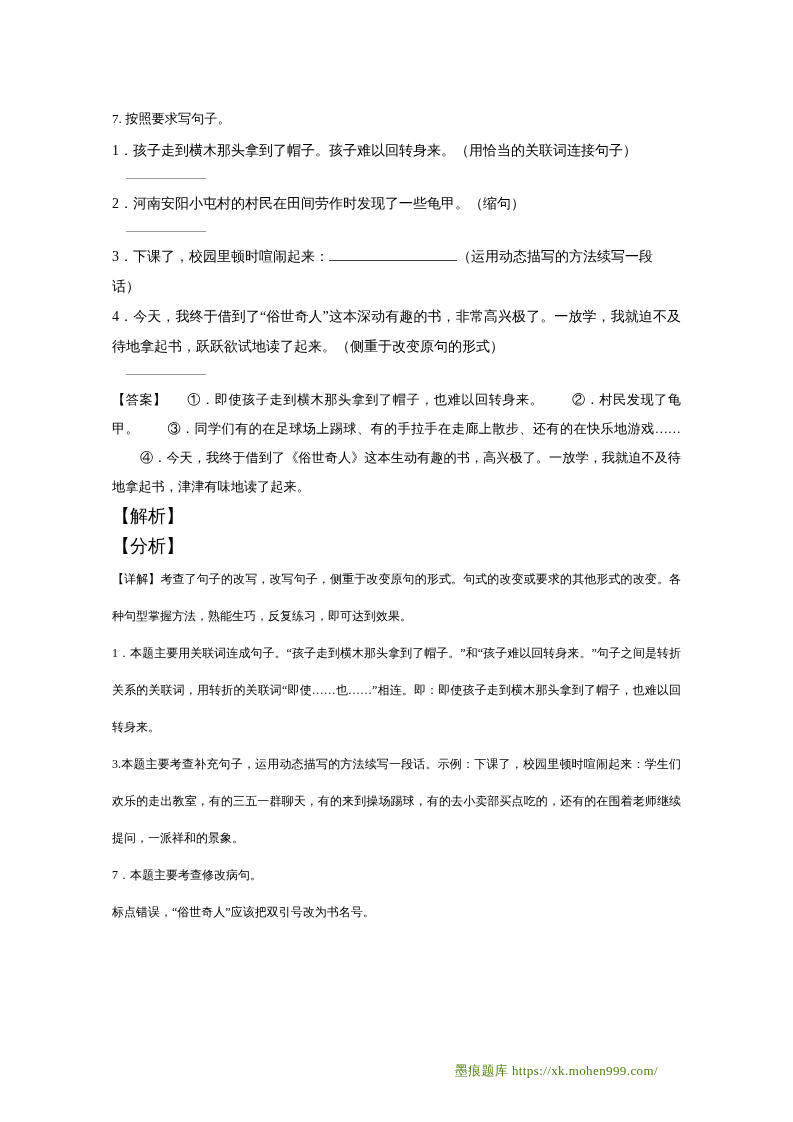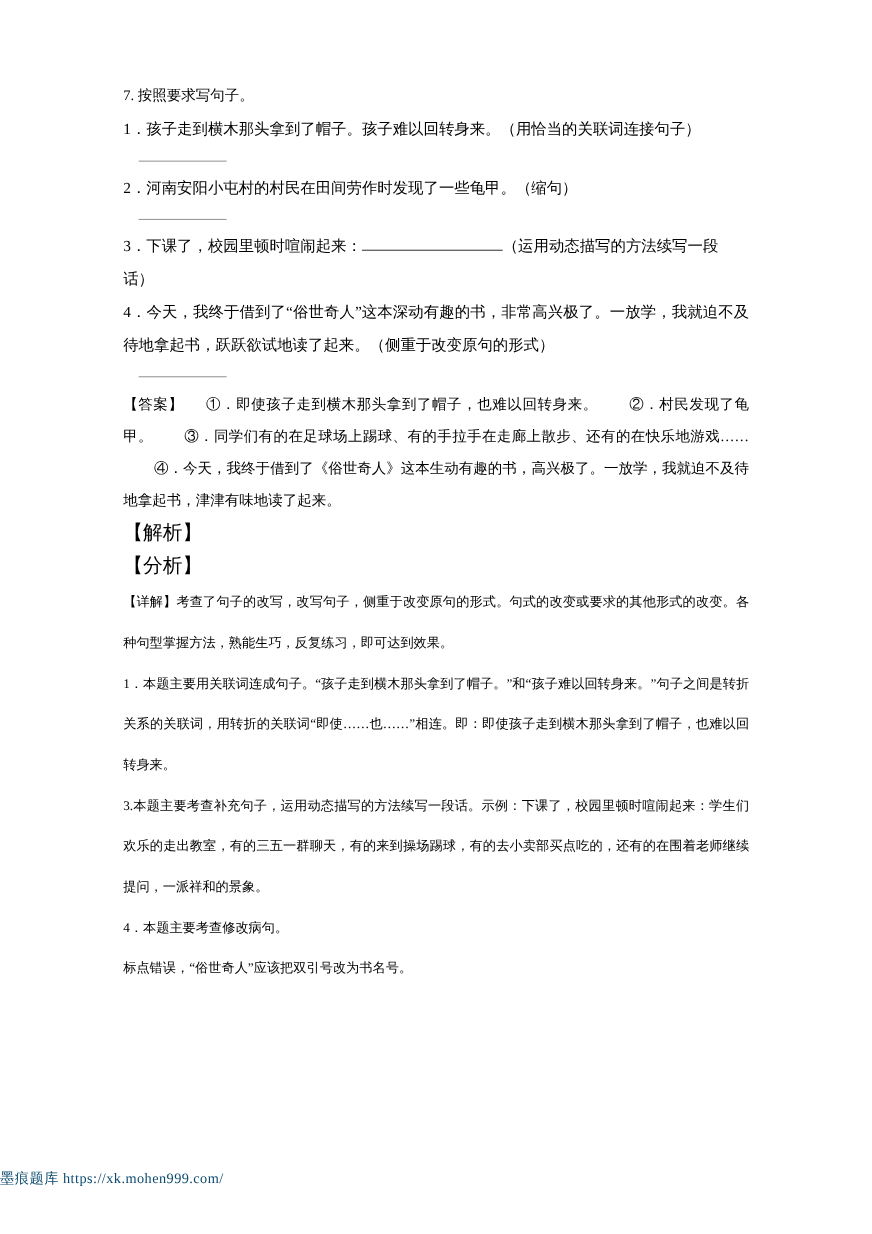--- a/index.html
+++ b/index.html
@@ -14,21 +14,21 @@
     color: #000000;
     position: relative;
     overflow: hidden;
   }
   .page {
     position: absolute;
     left: 0; top: 0;
     width: 793px;
     height: 948px;
     box-sizing: border-box;
-    padding: 72px 112px 0 112px;
+    padding: 104px 112px 0 112px;
   }
   .q-head {
     font-size: 13.2px;
     line-height: 30px;
     margin-bottom: 2px;
   }
   .item {
     font-size: 14px;
     line-height: 30px;
     text-align: justify;
@@ -67,23 +67,23 @@
   .para {
     font-size: 12px;
     line-height: 37px;
     text-align: justify;
   }
   .footer {
     position: absolute;
     left: 0;
     top: 1062px;
     width: 658px;
-    text-align: left;
+    text-align: right;
     font-size: 13px;
-    color: #0c4a6e;
+    color: #4d7c0f;
     letter-spacing: 0.4px;
     font-family: "Liberation Serif", "DejaVu Serif", serif;
   }
 </style>
 </head>
 <body>
 
 <div class="page">
 
   <div class="q-head">
@@ -116,18 +116,18 @@
 
   <div class="sect">【解析】</div>
   <div class="sect">【分析】</div>
 
   <div class="para">
     <span class="tag">【详解】</span><span>考查了句子的改写，改写句子，侧重于改变原句的形式。句式的改变或要求的其他形式的改变。各种句型掌握方法，熟能生巧，反复练习，即可达到效果。</span>
   </div>
 
   <div class="para">1．本题主要用关联词连成句子。“孩子走到横木那头拿到了帽子。”和“孩子难以回转身来。”句子之间是转折关系的关联词，用转折的关联词“即使……也……”相连。即：即使孩子走到横木那头拿到了帽子，也难以回转身来。</div>
   <div class="para">3.本题主要考查补充句子，运用动态描写的方法续写一段话。示例：下课了，校园里顿时喧闹起来：学生们欢乐的走出教室，有的三五一群聊天，有的来到操场踢球，有的去小卖部买点吃的，还有的在围着老师继续提问，一派祥和的景象。</div>
-  <div class="para">4．本题主要考查修改病句。</div>
+  <div class="para">7．本题主要考查修改病句。</div>
   <div class="para">标点错误，“俗世奇人”应该把双引号改为书名号。</div>
 
 </div>
 
 <div class="footer">墨痕题库 https://xk.mohen999.com/</div>
 
 </body></html>

